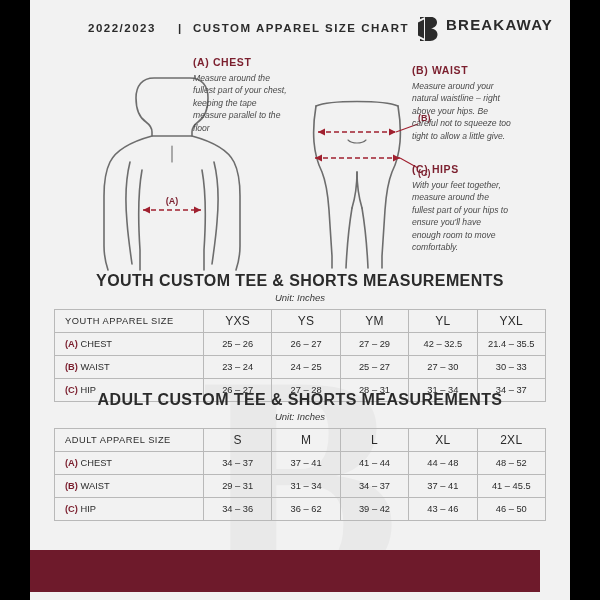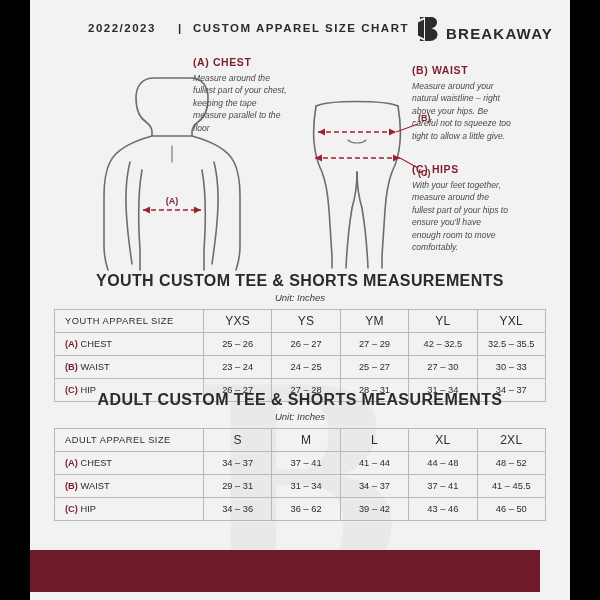--- a/index.html
+++ b/index.html
@@ -60,21 +60,21 @@
     left: 163px; top: 22px;
     font-size: 11.5px;
     font-weight: bold;
     letter-spacing: 1.5px;
     color: #2b2b2b;
   }
   .brand-wrap {
     position: absolute;
     right: 52px; top: 16px;
     display: flex;
-    align-items: flex-end;
+    align-items: flex-start;
     gap: 8px;
   }
   .brand-mark {
     width: 22px; height: 26px;
     position: relative;
   }
   .brand-name {
     font-size: 15px;
     font-weight: bold;
     letter-spacing: 1.2px;
@@ -281,21 +281,21 @@
           <th class="colhead">YXL</th>
         </tr>
       </thead>
       <tbody>
         <tr>
           <td class="rowhead"><span class="lbl">(A)</span> <span>CHEST</span></td>
           <td>25 – 26</td>
           <td>26 – 27</td>
           <td>27 – 29</td>
           <td>42 – 32.5</td>
-          <td>32.5 – 35.5</td>
+          <td>21.4 – 35.5</td>
         </tr>
         <tr>
           <td class="rowhead"><span class="lbl">(B)</span> <span>WAIST</span></td>
           <td>23 – 24</td>
           <td>24 – 25</td>
           <td>25 – 27</td>
           <td>27 – 30</td>
           <td>30 – 33</td>
         </tr>
         <tr>

